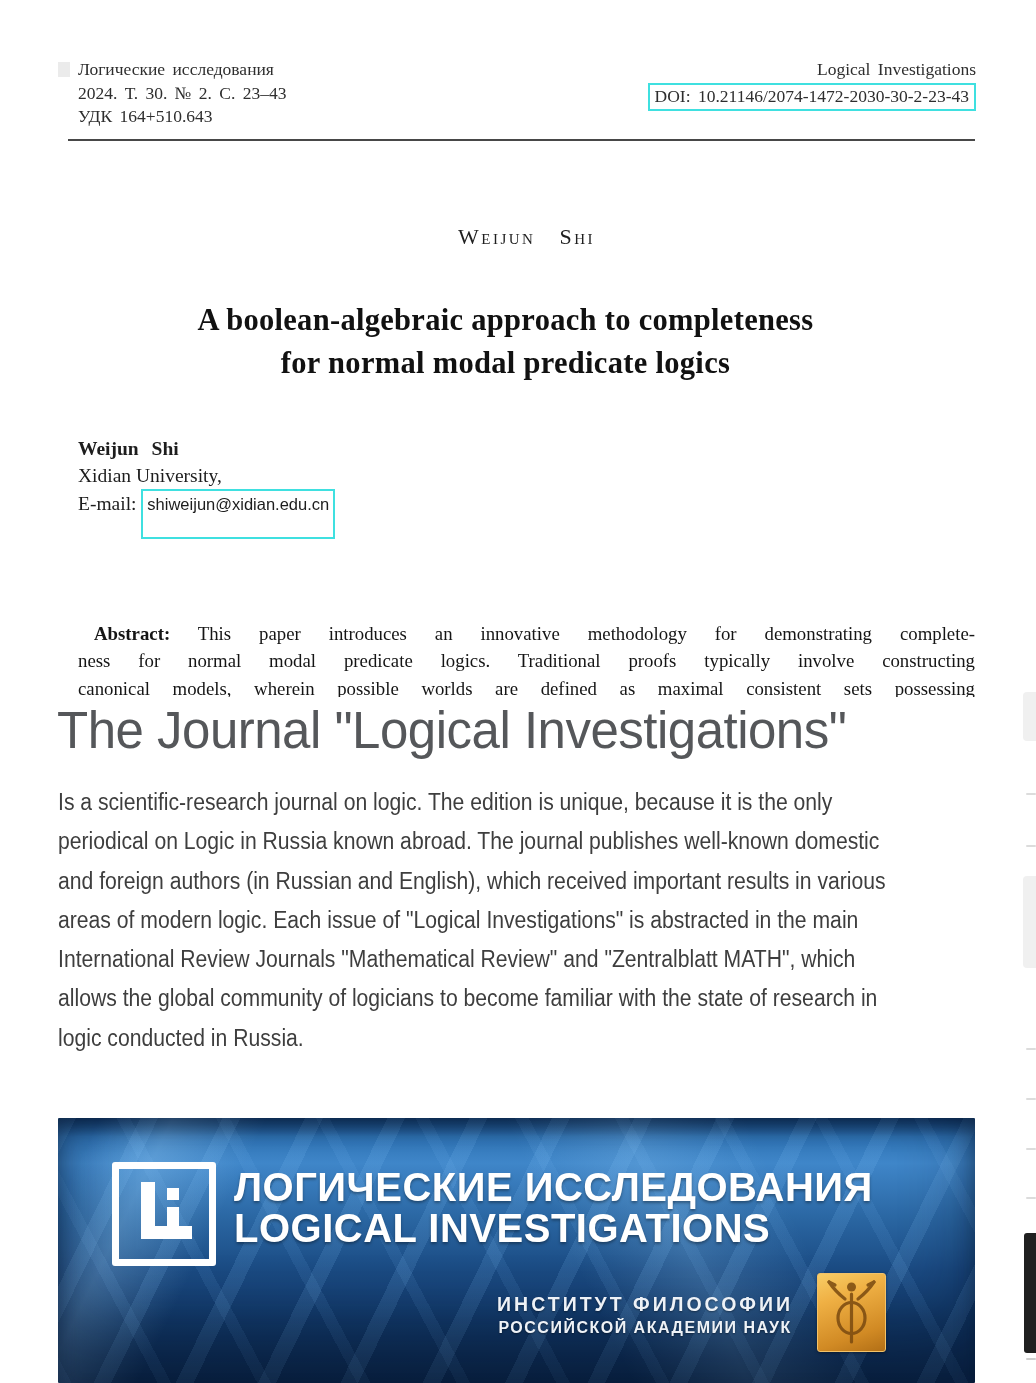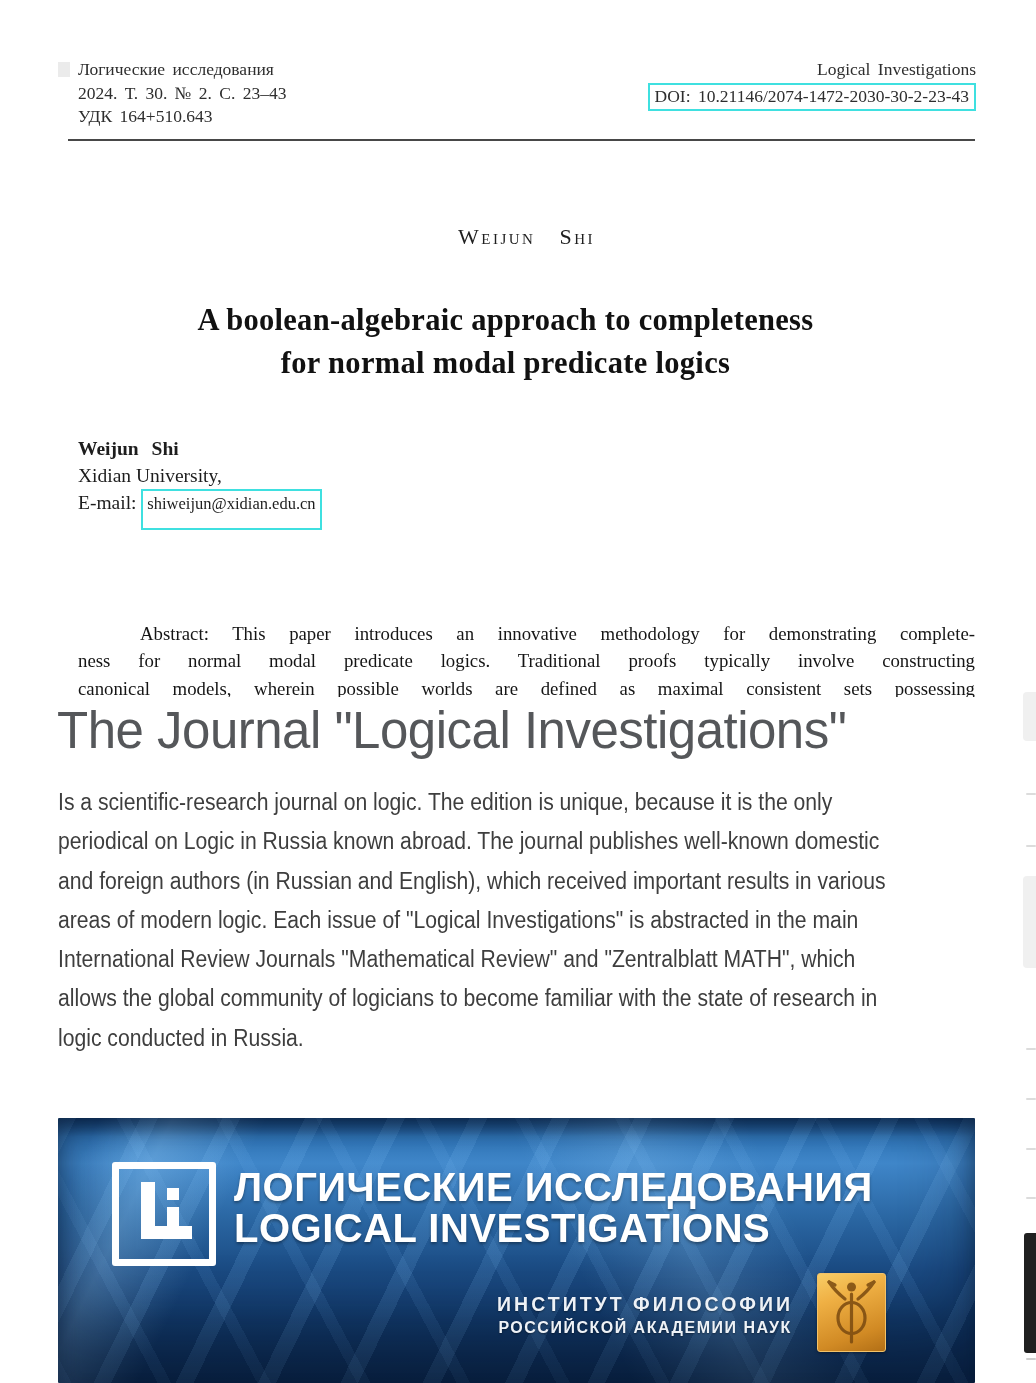--- a/index.html
+++ b/index.html
@@ -10,26 +10,26 @@
   .hdr-left{position:absolute;left:78px;top:58px;font-size:17.5px;line-height:23.5px;color:#2e2e2e;word-spacing:3px;}
   .hdr-right{position:absolute;right:60px;top:58px;text-align:right;font-size:17.5px;line-height:23.5px;color:#2e2e2e;word-spacing:3px;}
   .doi-box{display:inline-block;border:2px solid #3fe0e0;padding:0 5px 1px 5px;margin-top:1px;}
   .pdf-rule{position:absolute;left:68px;top:139px;width:907px;height:2px;background:#484848;}
   .pdf-author{position:absolute;left:78px;top:224px;width:897px;text-align:center;
               font-variant:small-caps;font-size:22px;letter-spacing:2.5px;word-spacing:16px;color:#1f1f1f;}
   .pdf-title{position:absolute;left:52px;top:279px;width:907px;text-align:center;
              font-weight:bold;font-size:30.5px;line-height:43px;color:#111;white-space:pre-line;letter-spacing:.3px;}
   .affil{position:absolute;left:78px;top:436px;font-size:19.5px;line-height:26.5px;color:#1d1d1d;}
   .affil .name{font-weight:bold;word-spacing:8px;}
-  .email-box{display:inline-block;border:2px solid #3fe0e0;padding:0 4px 10px 4px;
-             font-family:Liberation Serif, serif;font-size:16.5px;}
+  .email-box{display:inline-block;border:2px solid #3fe0e0;padding:0 4px 19px 4px;
+             font-family:Liberation Sans, sans-serif;font-size:16.5px;}
   .abstract{position:absolute;left:78px;top:601px;width:897px;height:96px;overflow:hidden;
             font-size:18.8px;line-height:27.5px;color:#151515;
             text-align:justify;text-align-last:justify;text-indent:16px;}
-  .abstract .abs-label{font-weight:normal;margin-left:46px;}
+  .abstract .abs-label{font-weight:bold;}
   .abstract .abs-body{white-space:pre-line;}
   
   .web-section{position:absolute;left:0;top:697px;width:1036px;height:686px;background:#fff;overflow:hidden;
                font-family:"Liberation Sans", sans-serif;}
   .web-heading{position:absolute;left:57px;top:4px;margin:0;font-weight:300;font-size:51px;
                letter-spacing:-.5px;color:#55575a;white-space:nowrap;}
   .web-paragraph{position:absolute;left:58px;top:86px;width:1000px;margin:0;
                  font-size:23.5px;line-height:39.3px;color:#3e3e3e;white-space:pre-line;
                  transform:scaleX(.9);transform-origin:left top;}
   

